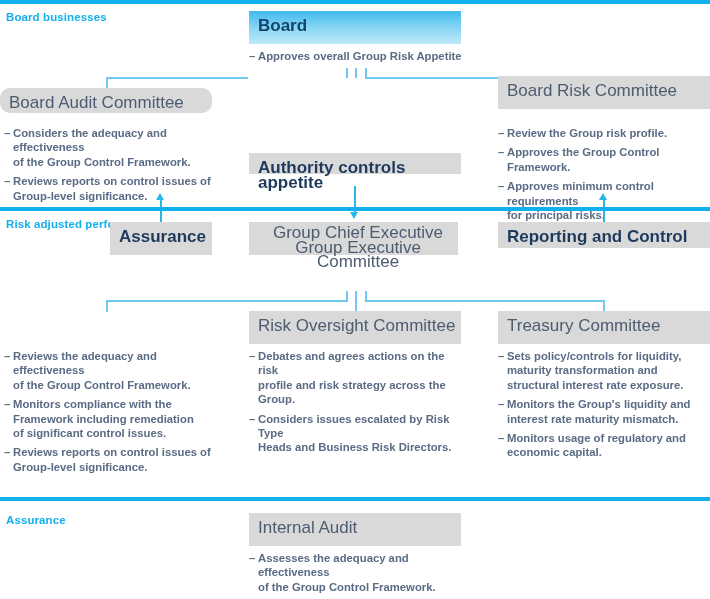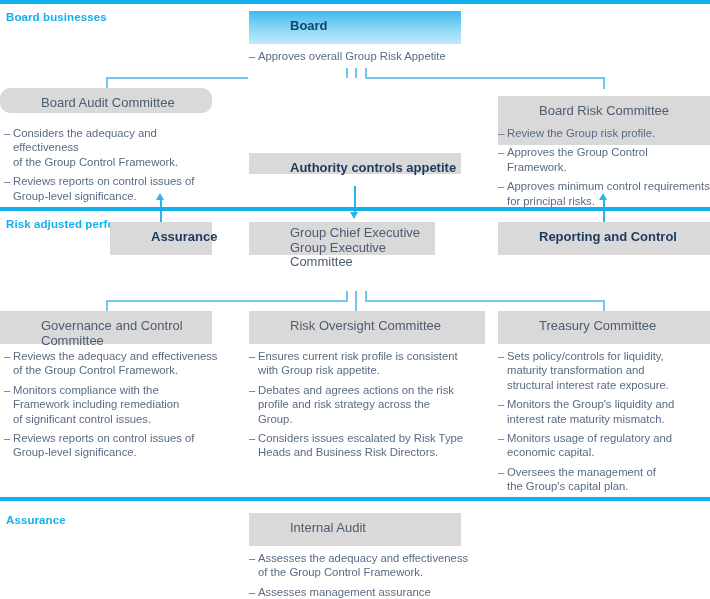--- a/index.html
+++ b/index.html
@@ -47,25 +47,24 @@
     background: #d9d9d9;
     box-sizing: border-box;
   }
   .box.board {
     background: linear-gradient(to bottom, #3fb9ee 0%, #8ed8f5 55%, #bfe9fa 100%);
   }
   .box-title {
     position: absolute;
     left: 9px;
     top: 8px;
-    font-size: 13px;
+    font-size: 17px;
     line-height: 14.5px;
     color: #4d5c70;
     white-space: pre-line;
-    margin-left: 32px;
   }
   .box-title.bold {
     font-weight: bold;
     color: #1d3a5c;
   }
   .box-title.board-title {
     font-weight: bold;
     color: #12456e;
   }
 
@@ -74,20 +73,21 @@
     position: absolute;
     font-size: 11.3px;
     line-height: 14.4px;
     color: #5a6b85;
   }
   .bullets .bul {
     position: relative;
     padding-left: 9px;
     margin-bottom: 5px;
     white-space: pre-line;
+    font-weight: bold;
   }
   .bullets .bul:last-child { margin-bottom: 0; }
   .bullets .bul::before {
     content: "–";
     position: absolute;
     left: 0;
     top: 0;
   }
 
   
@@ -135,21 +135,21 @@
   <div class="box" style="left:0px; top:88px; width:212px; height:25px;border-radius:10px;">
     <div class="box-title">Board Audit Committee</div>
   </div>
   <div class="bullets" style="left:4px; top:126px; width:215px;">
     <div class="bul">Considers the adequacy and effectiveness
 of the Group Control Framework.</div>
     <div class="bul">Reviews reports on control issues of
 Group-level significance.</div>
   </div>
 
-  <div class="box" style="left:498px; top:96px; width:212px; height:49px;padding-left:12px;">
+  <div class="box" style="left:498px; top:76px; width:212px; height:33px;padding-left:12px;">
     <div class="box-title">Board Risk Committee</div>
   </div>
   <div class="bullets" style="left:498px; top:126px; width:212px;">
     <div class="bul">Review the Group risk profile.</div>
     <div class="bul">Approves the Group Control Framework.</div>
     <div class="bul">Approves minimum control requirements
 for principal risks.</div>
   </div>
 
   <div class="box" style="left:249px; top:153px; width:212px; height:21px;">
@@ -167,77 +167,70 @@
 
   <div class="rule" style="top:207px;"></div>
 
   <div class="section-label" style="left:6px; top:217px;">Risk adjusted
 performance</div>
 
   <div class="box" style="left:110px; top:222px; width:102px; height:33px;">
     <div class="box-title bold">Assurance</div>
   </div>
 
-  <div class="box" style="left:249px; top:222px; width:186px; height:33px;">
+  <div class="box" style="left:249px; top:222px; width:209px; height:33px;text-align:center;">
     <div class="box-title" style="top:4px;">Group Chief Executive
 Group Executive Committee</div>
   </div>
 
-  <div class="box" style="left:498px; top:222px; width:212px; height:33px;">
+  <div class="box" style="left:498px; top:222px; width:212px; height:26px;">
     <div class="box-title bold">Reporting and Control</div>
   </div>
 
   <div class="conn v" style="left:346px; top:291px; height:10px;"></div>
   <div class="conn h" style="left:106px; top:300px; width:242px;"></div>
   <div class="conn v" style="left:106px; top:300px; height:12px;"></div>
 
   <div class="conn v" style="left:355px; top:291px; height:21px;"></div>
 
   <div class="conn v" style="left:365px; top:291px; height:10px;"></div>
   <div class="conn h" style="left:365px; top:300px; width:239px;"></div>
   <div class="conn v" style="left:603px; top:300px; height:12px;"></div>
 
-  <div class="box" style="left:0px; top:311px; width:212px; height:33px;">
-    <div class="box-title">Governance and Control Committee</div>
-  </div>
   <div class="bullets" style="left:4px; top:349px; width:215px;">
     <div class="bul">Reviews the adequacy and effectiveness
 of the Group Control Framework.</div>
     <div class="bul">Monitors compliance with the
 Framework including remediation
 of significant control issues.</div>
     <div class="bul">Reviews reports on control issues of
 Group-level significance.</div>
   </div>
 
-  <div class="box" style="left:249px; top:311px; width:236px; height:33px;">
+  <div class="box" style="left:249px; top:311px; width:212px; height:33px;">
     <div class="box-title">Risk Oversight Committee</div>
   </div>
   <div class="bullets" style="left:249px; top:349px; width:215px;">
-    <div class="bul">Ensures current risk profile is consistent
-with Group risk appetite.</div>
     <div class="bul">Debates and agrees actions on the risk
 profile and risk strategy across the Group.</div>
     <div class="bul">Considers issues escalated by Risk Type
 Heads and Business Risk Directors.</div>
   </div>
 
   <div class="box" style="left:498px; top:311px; width:212px; height:33px;">
     <div class="box-title">Treasury Committee</div>
   </div>
   <div class="bullets" style="left:498px; top:349px; width:212px;">
     <div class="bul">Sets policy/controls for liquidity,
 maturity transformation and
 structural interest rate exposure.</div>
     <div class="bul">Monitors the Group's liquidity and
 interest rate maturity mismatch.</div>
     <div class="bul">Monitors usage of regulatory and
 economic capital.</div>
-    <div class="bul">Oversees the management of
-the Group's capital plan.</div>
   </div>
 
   <div class="rule" style="top:497px;"></div>
 
   <div class="section-label" style="left:6px; top:513px;">Assurance</div>
 
   <div class="box" style="left:249px; top:513px; width:212px; height:33px;">
     <div class="box-title">Internal Audit</div>
   </div>
   <div class="bullets" style="left:249px; top:551px; width:225px;">

